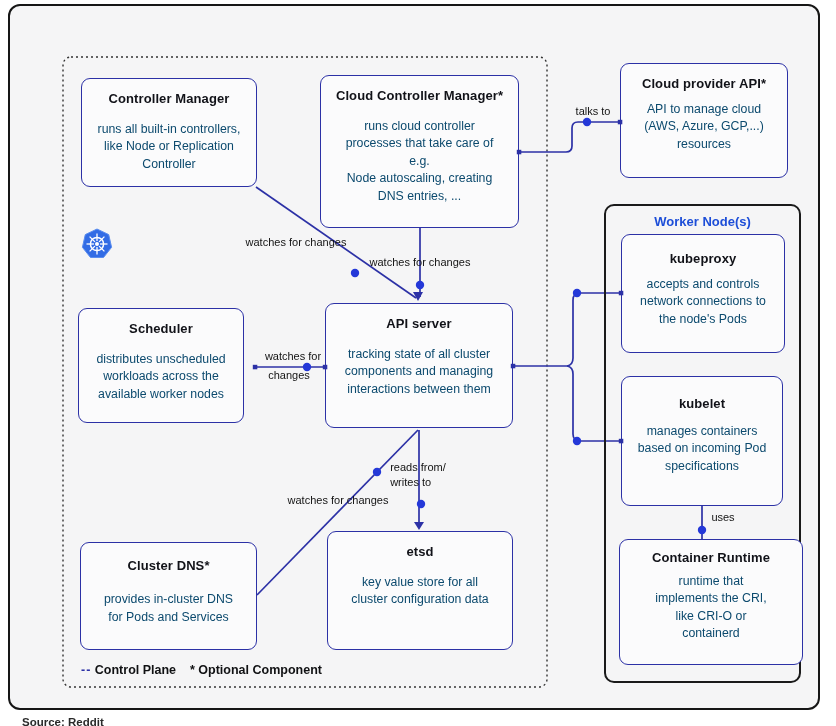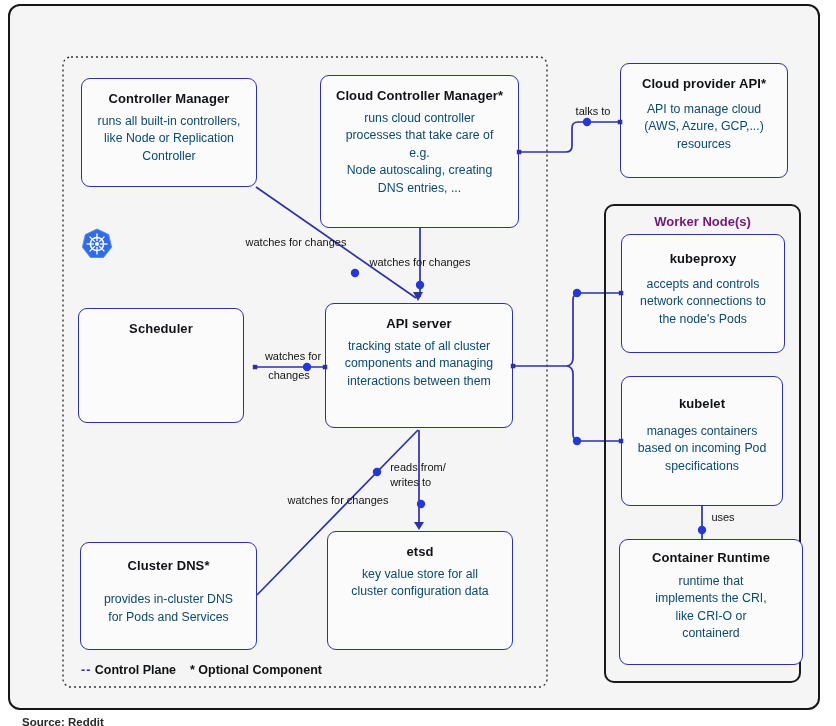--- a/index.html
+++ b/index.html
@@ -5,28 +5,28 @@
   html,body{margin:0;padding:0;background:#ffffff;}
   .canvas{position:relative;width:836px;height:726px;background:#ffffff;overflow:hidden;
           font-family:"Liberation Sans","DejaVu Sans",sans-serif;color:#17181a;}
   .frame{position:absolute;left:8px;top:4px;width:812px;height:706px;background:#f5f5f6;
          border:2.5px solid #161616;border-radius:12px;box-sizing:border-box;}
   svg.layer{position:absolute;left:0;top:0;pointer-events:none;}
   .lines{z-index:1;}
   .overlay{z-index:4;}
   .box{position:absolute;z-index:2;box-sizing:border-box;background:#fbfbfc;
        border:1.7px solid #2c31a6;border-radius:9px;display:flex;flex-direction:column;
-       align-items:center;gap:7px;padding:12px 6px 8px 6px;text-align:center;}
+       align-items:center;gap:15px;padding:12px 6px 8px 6px;text-align:center;}
   .box-title{font-weight:bold;font-size:13px;letter-spacing:.1px;color:#111218;}
   .box-body{font-size:12.3px;line-height:1.42;white-space:pre-line;color:#0c4a6e;}
   .v-center{justify-content:center;padding-top:0;gap:18px;}
   .worker{position:absolute;z-index:2;box-sizing:border-box;background:transparent;
           border:2px solid #1a1a1a;border-radius:10px;}
   .worker-title{position:absolute;left:0;right:0;top:8px;text-align:center;
-                font-weight:bold;font-size:13px;color:#701a75;}
+                font-weight:bold;font-size:13px;color:#1d4ed8;}
   .lbl{position:absolute;z-index:3;font-size:11px;line-height:1.32;color:#131313;
        transform:translate(-50%,-50%);white-space:pre-line;text-align:left;}
   .legend{position:absolute;z-index:3;font-size:12.5px;font-weight:bold;color:#101113;}
   .legend .dashes{color:#2c31a6;letter-spacing:1px;}
   .k8s-logo{position:absolute;left:80px;top:227px;z-index:2;}
   .source{position:absolute;left:22px;top:716px;z-index:5;font-size:11.5px;
           font-weight:bold;color:#2a2a2a;}
 </style>
 </head>
 <body>
@@ -68,20 +68,23 @@
 
   <div class="box" style="left:620px;top:63px;width:168px;height:115px;gap:10px;">
     <div class="box-title">Cloud provider API*</div>
     <div class="box-body">API to manage cloud
 (AWS, Azure, GCP,...)
 resources</div>
   </div>
 
   <div class="box" style="left:78px;top:308px;width:166px;height:115px;">
     <div class="box-title">Scheduler</div>
+    <div class="box-body">distributes unscheduled
+workloads across the
+available worker nodes</div>
   </div>
 
   <div class="box" style="left:325px;top:303px;width:188px;height:125px;">
     <div class="box-title">API server</div>
     <div class="box-body">tracking state of all cluster
 components and managing
 interactions between them</div>
   </div>
 
   <div class="box v-center" style="left:80px;top:542px;width:177px;height:108px;">

